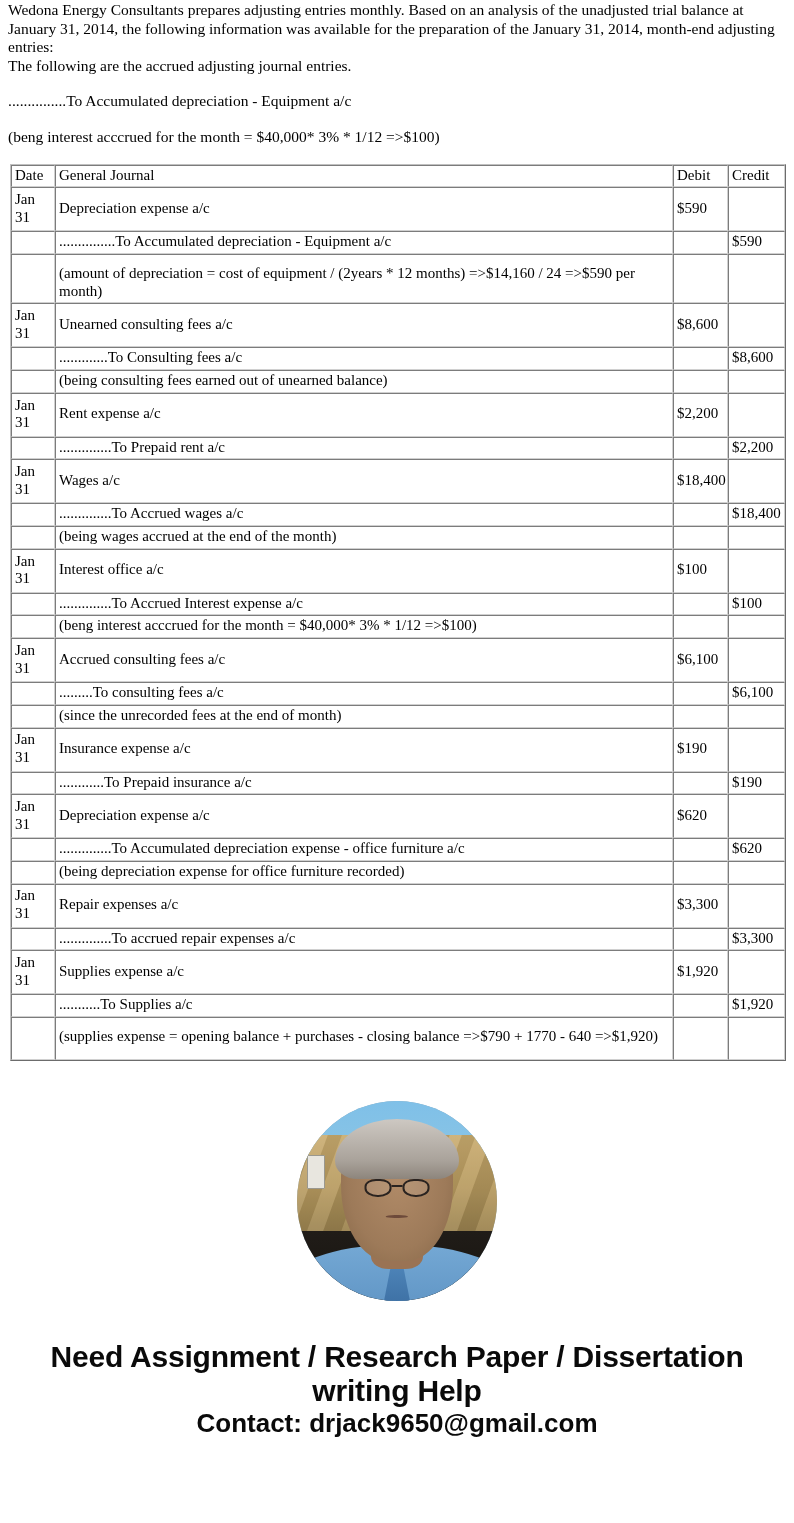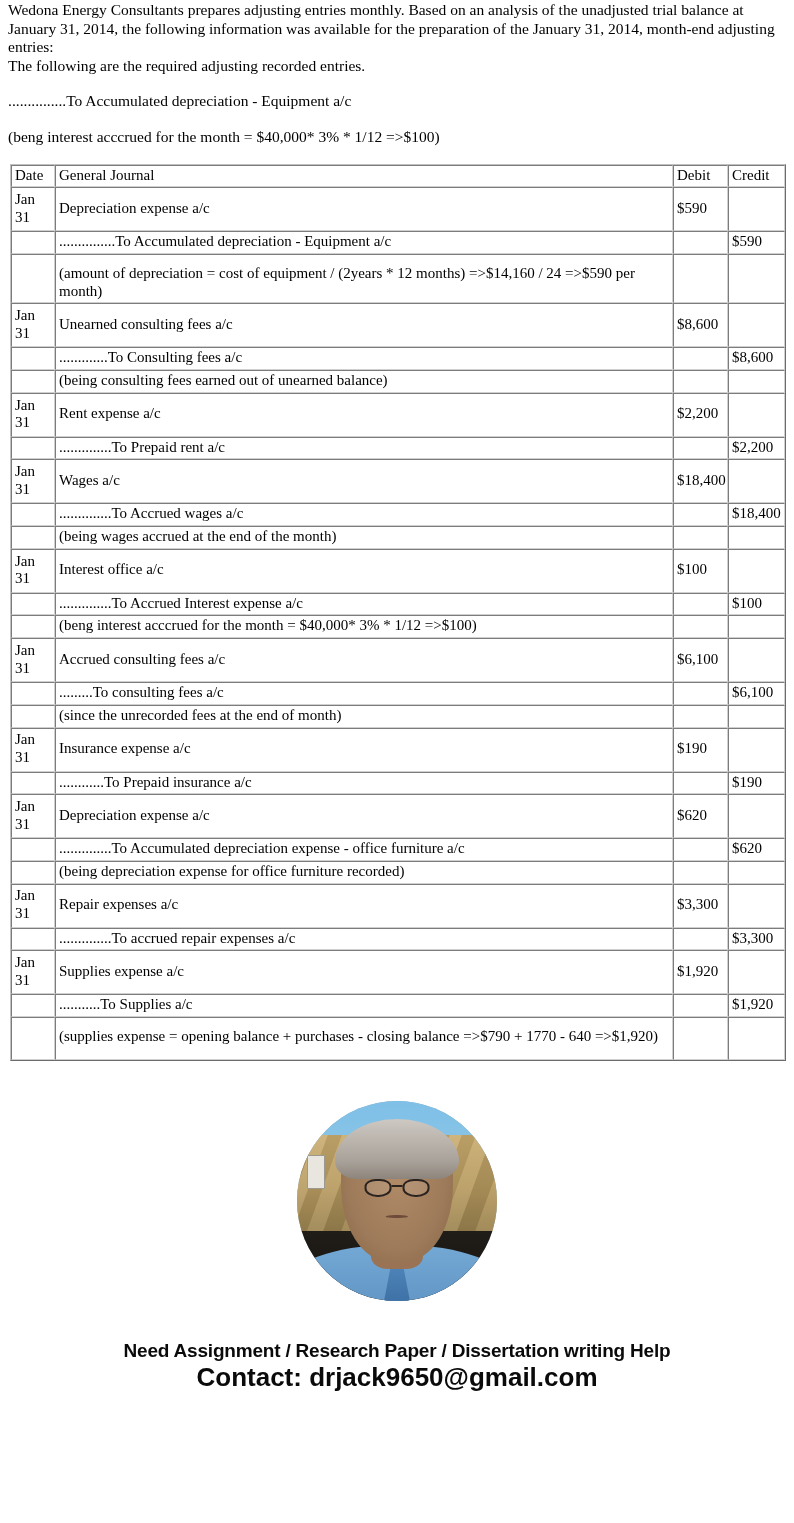--- a/index.html
+++ b/index.html
@@ -228,40 +228,40 @@
   
   .footer {
     text-align: center;
     font-family: "Liberation Sans", "DejaVu Sans", sans-serif;
     font-weight: bold;
     color: #0a0a0a;
     margin-top: 35px;
     padding-bottom: 20px;
   }
   .footer-line1 {
-    font-size: 19px;
+    font-size: 30px;
     line-height: 1.12;
     letter-spacing: -0.2px;
     padding: 0 14px;
   }
   .footer-line2 {
     font-size: 26px;
     line-height: 1.12;
     margin-top: 2px;
   }
 </style>
 </head>
 <body>
 
 <div class="page">
 
   <p class="intro">Wedona Energy Consultants prepares adjusting entries monthly. Based on an analysis of the unadjusted trial balance at January 31, 2014, the following information was available for the preparation of the January 31, 2014, month-end adjusting entries:</p>
 
 
-  <p class="para">The following are the required adjusting recorded entries.</p>
+  <p class="para">The following are the accrued adjusting journal entries.</p>
 
   <p class="para">...............To Accumulated depreciation - Equipment a/c</p>
 
   <p class="para">(beng interest acccrued for the month = $40,000* 3% * 1/12 =&gt;$100)</p>
 
   <div class="journal-wrap">
     <table class="journal">
       <colgroup>
         <col class="c-date">
           <col class="c-desc">

